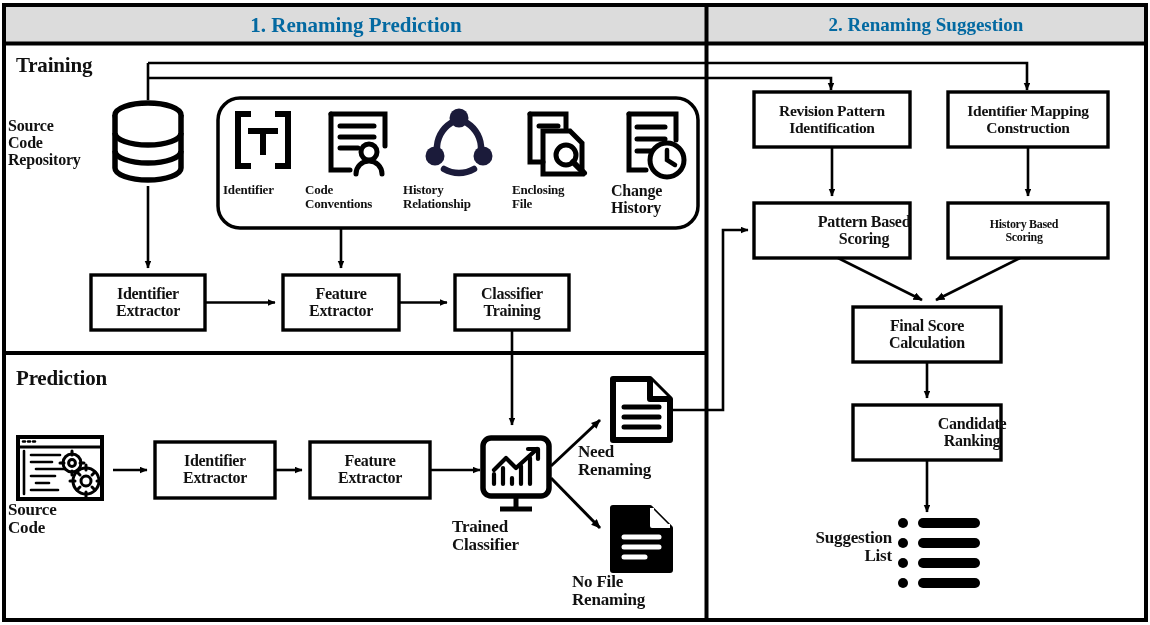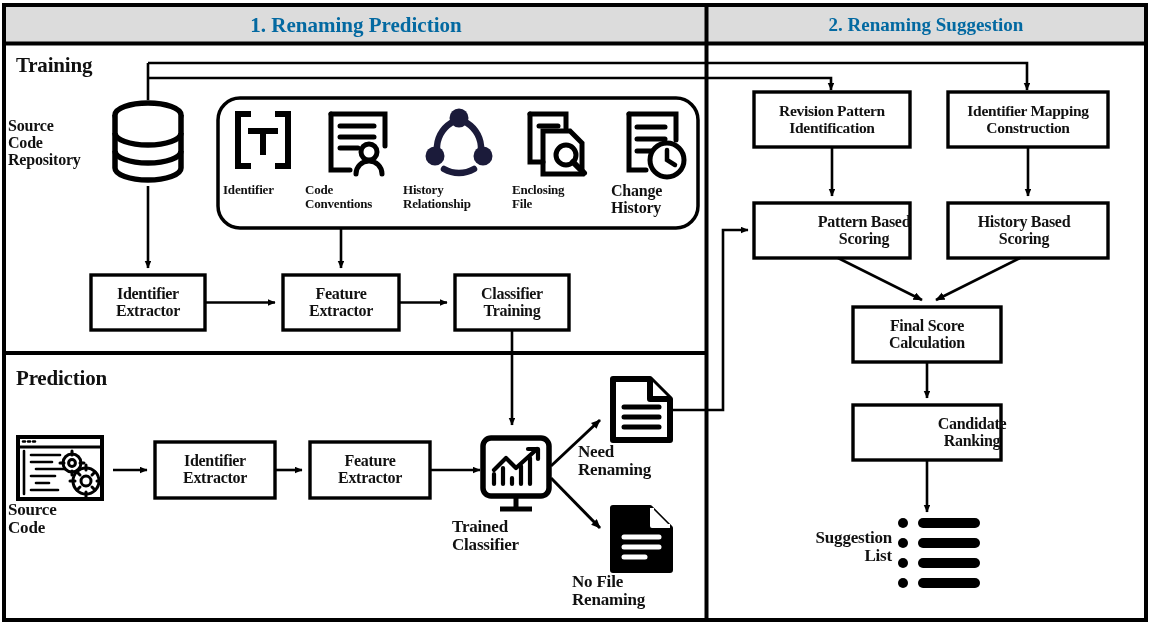--- a/index.html
+++ b/index.html
@@ -330,21 +330,21 @@
       <div>Identifier Mapping</div>
       <div>Construction</div>
     </div>
   </div>
   <div class="boxlabel" style="left:754px;top:203px;width:156px;height:55px;font-size:16px;padding-left:32px;">
     <div>
       <div>Pattern Based</div>
       <div>Scoring</div>
     </div>
   </div>
-  <div class="boxlabel" style="left:948px;top:203px;width:152px;height:55px;font-size:16px;">
+  <div class="boxlabel" style="left:948px;top:203px;width:152px;height:55px;font-size:12px;">
     <div>
       <div>History Based</div>
       <div>Scoring</div>
     </div>
   </div>
   <div class="boxlabel" style="left:853px;top:307px;width:148px;height:55px;font-size:16px;">
     <div>
       <div>Final Score</div>
       <div>Calculation</div>
     </div>

